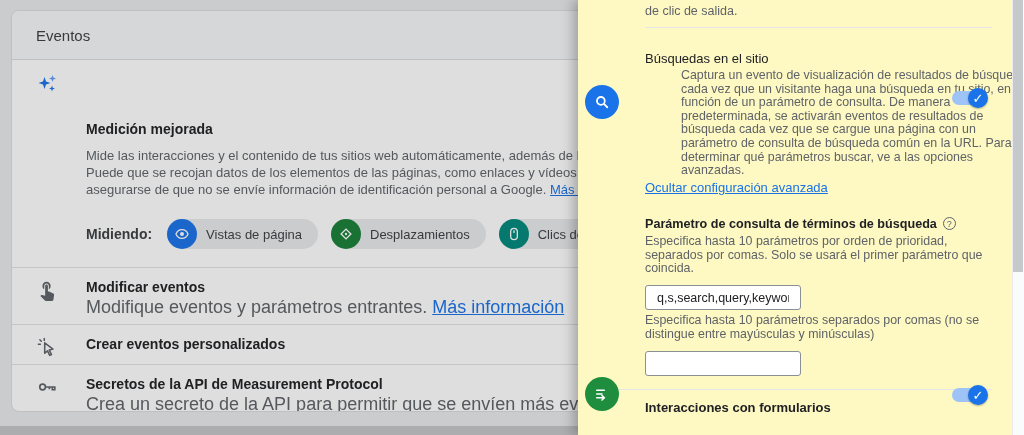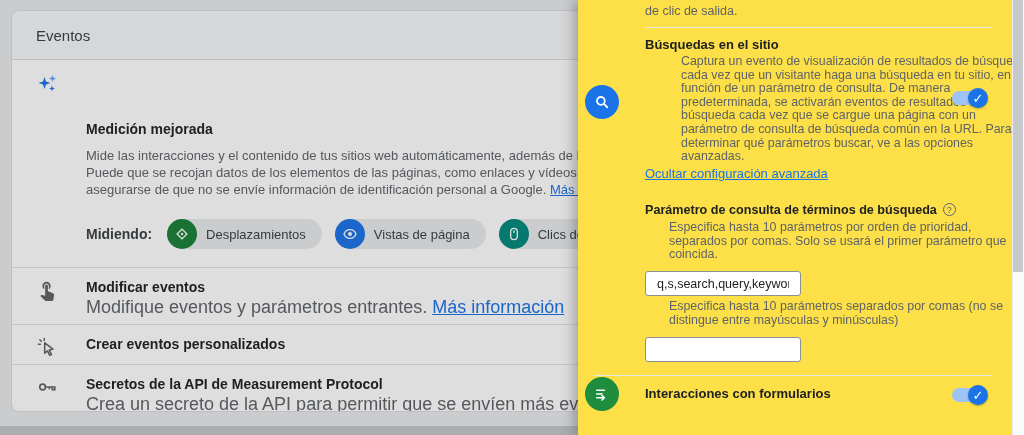--- a/index.html
+++ b/index.html
@@ -46,37 +46,37 @@
   .li-icon { width:24px; height:24px; flex:0 0 24px; padding-top:4px; }
   .li-title { font-size:14px; font-weight:700; line-height:19px; padding-top:3px; }
   .li-desc { font-size:18px; color:#5f6368; line-height:17px; margin-top:2px; white-space:nowrap; }
 
   
   .scrim { position:absolute; inset:0; background:rgba(32,33,36,0.15); z-index:10; }
 
   
   .panel {
     position:absolute; left:578px; top:0; width:446px; height:435px;
-    background:#fde047; z-index:20; box-shadow:-4px 0 12px rgba(0,0,0,0.28);
+    background:#fef9c3; z-index:20; box-shadow:-4px 0 12px rgba(0,0,0,0.28);
   }
   .panel-content { position:absolute; left:0; top:0; width:434px; height:435px; overflow:hidden; padding:0 20px 0 67px; }
   .p-tail { margin-top:4px; font-size:12.5px; color:#5f6368; }
   .p-div { border-top:1px solid #e4e6e8; }
   .div1 { margin-top:9px; }
   .div-wide { margin-left:-51px; }
-  .ss-title { margin-top:9px; font-size:13px; font-weight:700; color:#202124; }
+  .ss-title { margin-top:23px; font-size:13px; font-weight:400; color:#202124; }
   .ss-desc { margin-top:3px; width:349px; font-size:12.4px; line-height:13.6px; color:#5f6368;margin-left:36px; }
   .adv-link { display:inline-block; margin-top:0; font-size:13px; }
   .param-label { margin-top:21px; display:flex; align-items:center; gap:6px; font-size:12.6px; font-weight:700; color:#202124; }
   .help {
     width:13px; height:13px; border:1px solid #5f6368; border-radius:50%;
     font-size:9px; line-height:12px; text-align:center; color:#5f6368; font-weight:400; cursor:pointer;
   }
   .help::after { content:"?"; }
-  .param-desc { margin-top:4px; width:349px; font-size:12.4px; line-height:13.8px; color:#5f6368;margin-left:24px; }
+  .param-desc { margin-top:4px; width:349px; font-size:12.4px; line-height:13.8px; color:#5f6368; }
   .p-input {
     display:block; margin-top:9px; width:156px; height:25px;
     border:1px solid #8a8f94; border-radius:3px; background:#fff;
     font-family:inherit; font-size:12.5px; color:#202124; padding:0 11px;
   }
   .div2 { margin-top:13px; }
   .fi-title { margin-top:10px; font-size:13px; font-weight:700; }
 
   .badge { position:absolute; width:34px; height:34px; border-radius:50%; display:flex; align-items:center; justify-content:center; }
   .search-badge { left:7px; top:85px; background:#1a73e8; }
@@ -118,37 +118,37 @@
     </div>
     <div class="em-desc">
       <div>Mide las interacciones y el contenido de tus sitios web automáticamente, además de las vistas de páginas</div>
       <div>Puede que se recojan datos de los elementos de las páginas, como enlaces y vídeos insertados, con los</div>
       <div><span>asegurarse de que no se envíe información de identificación personal a Google.</span> <a class="link">Más información</a></div>
     </div>
     <div class="em-measuring">
       <span class="measuring-label">Midiendo:</span>
 
       <span class="chip">
+        <span class="chip-ic" style="background:#1a73e8">
+          <svg width="16" height="16" viewBox="0 0 24 24">
+            <path d="M12 5.5c-4.6 0-8 3.8-9 6.5 1 2.7 4.4 6.5 9 6.5s8-3.8 9-6.5c-1-2.7-4.4-6.5-9-6.5z" fill="none" stroke="#fff" stroke-width="2"></path>
+            <circle cx="12" cy="12" r="3" fill="#fff"></circle>
+          </svg>
+        </span>
+        <span>Vistas de página</span>
+      </span>
+
+      <span class="chip">
         <span class="chip-ic" style="background:#188038">
           <svg width="16" height="16" viewBox="0 0 24 24">
             <rect x="6.8" y="6.8" width="10.4" height="10.4" transform="rotate(45 12 12)" fill="none" stroke="#fff" stroke-width="2"></rect>
             <circle cx="12" cy="12" r="1.8" fill="#fff"></circle>
           </svg>
         </span>
         <span>Desplazamientos</span>
-      </span>
-
-      <span class="chip">
-        <span class="chip-ic" style="background:#1a73e8">
-          <svg width="16" height="16" viewBox="0 0 24 24">
-            <path d="M12 5.5c-4.6 0-8 3.8-9 6.5 1 2.7 4.4 6.5 9 6.5s8-3.8 9-6.5c-1-2.7-4.4-6.5-9-6.5z" fill="none" stroke="#fff" stroke-width="2"></path>
-            <circle cx="12" cy="12" r="3" fill="#fff"></circle>
-          </svg>
-        </span>
-        <span>Vistas de página</span>
       </span>
 
       <span class="chip">
         <span class="chip-ic" style="background:#00897b">
           <svg width="16" height="16" viewBox="0 0 24 24">
             <rect x="7" y="3.5" width="10" height="17" rx="5" fill="none" stroke="#fff" stroke-width="2"></rect>
             <line x1="12" y1="6.5" x2="12" y2="10.5" stroke="#fff" stroke-width="2"></line>
           </svg>
         </span>
         <span>Clics de salida</span>

